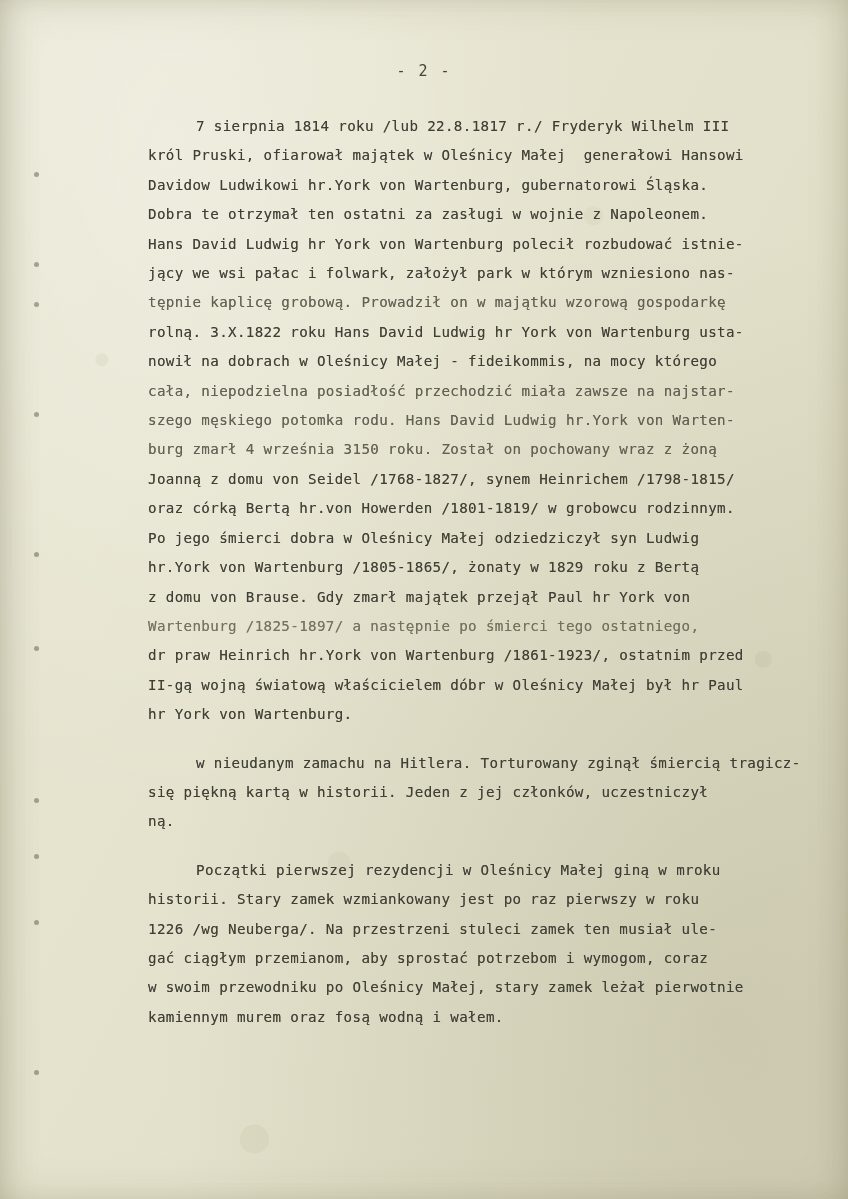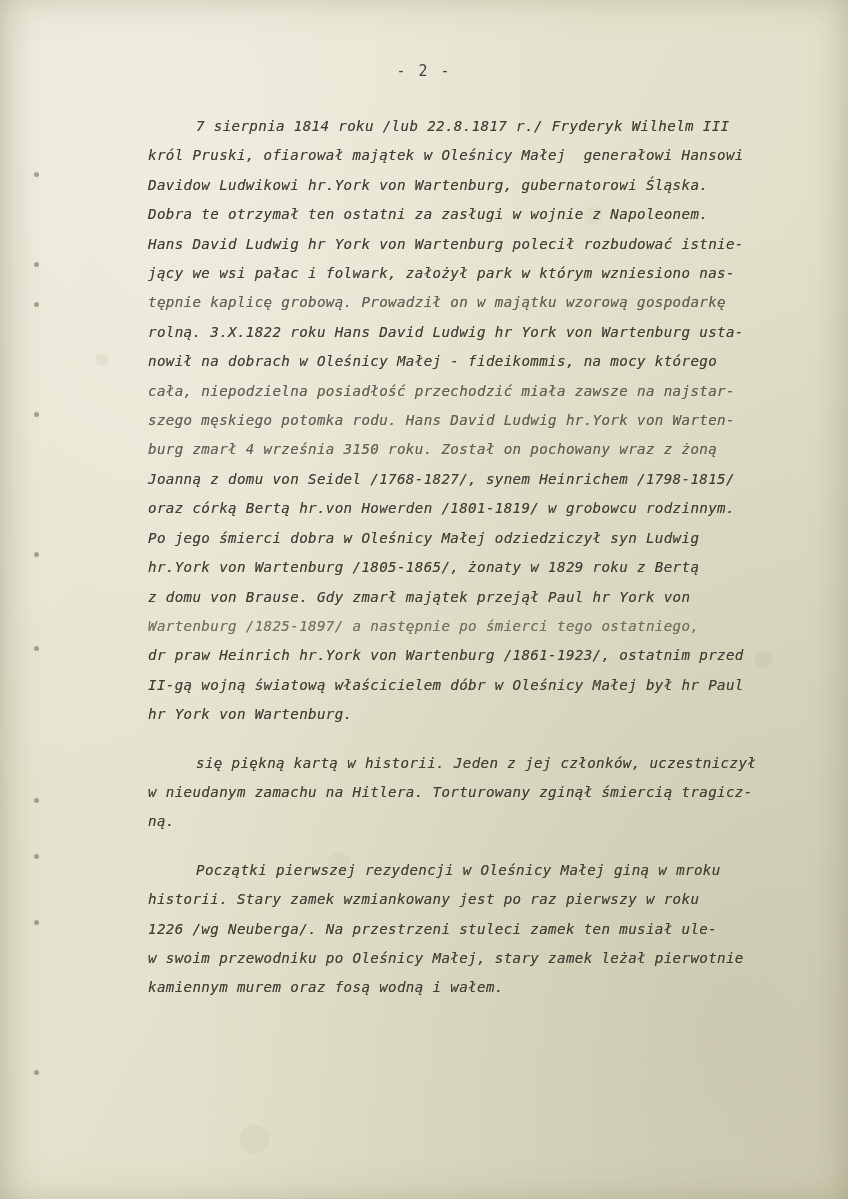--- a/index.html
+++ b/index.html
@@ -70,21 +70,20 @@
     color: #44443a;
   }
   .body-text {
     position: absolute;
     left: 148px;
     top: 112px;
     width: 648px;
   }
   .para {
     margin: 0 0 19px 0;
-    font-style: italic;
   }
   .para .line {
     display: block;
     font-size: 14.2px;
     line-height: 29.4px;
     letter-spacing: 0.35px;
     white-space: pre;
     color: #403f36;
     text-shadow: 0 0 0.6px rgba(60,58,45,0.55);
   }
@@ -137,29 +136,30 @@
       <span class="line">Po jego śmierci dobra w Oleśnicy Małej odziedziczył syn Ludwig</span>
       <span class="line">hr.York von Wartenburg /1805-1865/, żonaty w 1829 roku z Bertą</span>
       <span class="line">z domu von Brause. Gdy zmarł majątek przejął Paul hr York von</span>
       <span class="line faintest">Wartenburg /1825-1897/ a następnie po śmierci tego ostatniego,</span>
       <span class="line">dr praw Heinrich hr.York von Wartenburg /1861-1923/, ostatnim przed</span>
       <span class="line">II-gą wojną światową właścicielem dóbr w Oleśnicy Małej był hr Paul</span>
       <span class="line">hr York von Wartenburg.</span>
     </p>
 
     <p class="para indent">
+      <span class="line">w nieudanym zamachu na Hitlera. Torturowany zginął śmiercią tragicz-</span>
       <span class="line">się piękną kartą w historii. Jeden z jej członków, uczestniczył</span>
-      <span class="line">w nieudanym zamachu na Hitlera. Torturowany zginął śmiercią tragicz-</span>
       <span class="line">ną.</span>
     </p>
 
     <p class="para indent">
       <span class="line">Początki pierwszej rezydencji w Oleśnicy Małej giną w mroku</span>
       <span class="line">historii. Stary zamek wzmiankowany jest po raz pierwszy w roku</span>
       <span class="line">1226 /wg Neuberga/. Na przestrzeni stuleci zamek ten musiał ule-</span>
+      <span class="line">gać ciągłym przemianom, aby sprostać potrzebom i wymogom, coraz</span>
       <span class="line">w swoim przewodniku po Oleśnicy Małej, stary zamek leżał pierwotnie</span>
       <span class="line">kamiennym murem oraz fosą wodną i wałem.</span>
     </p>
 
   </div>
 
   <div class="edge-shadow"></div>
 </div>
 
 </body></html>

